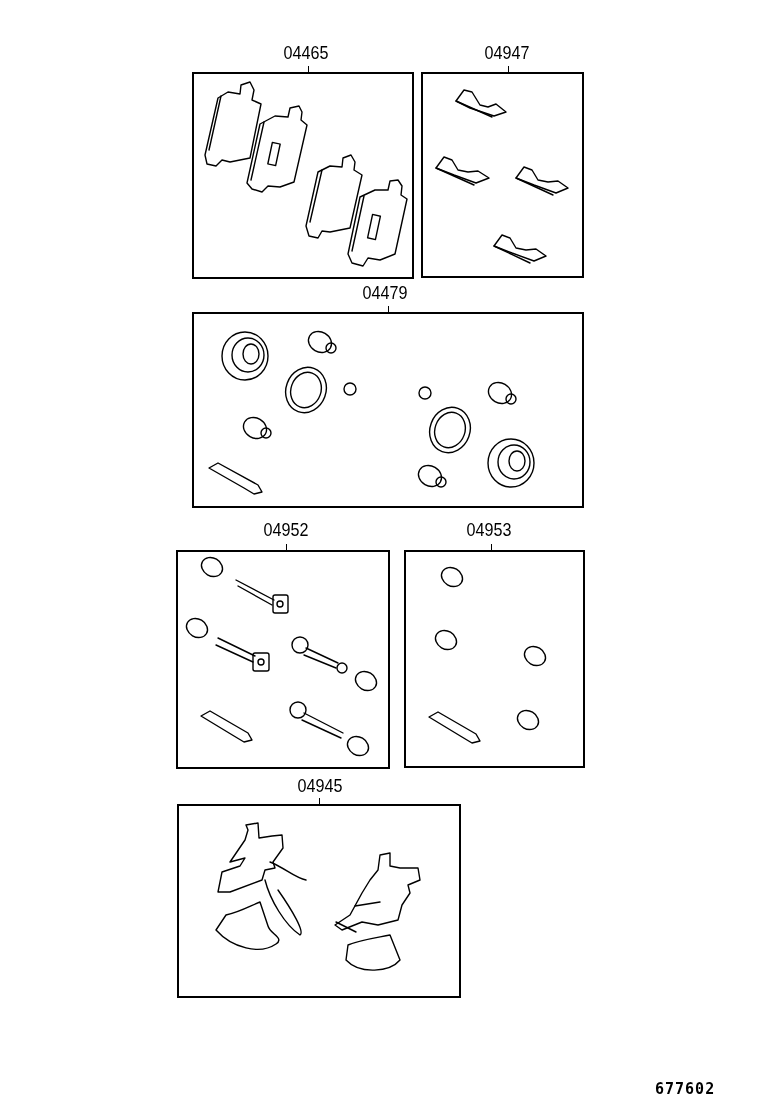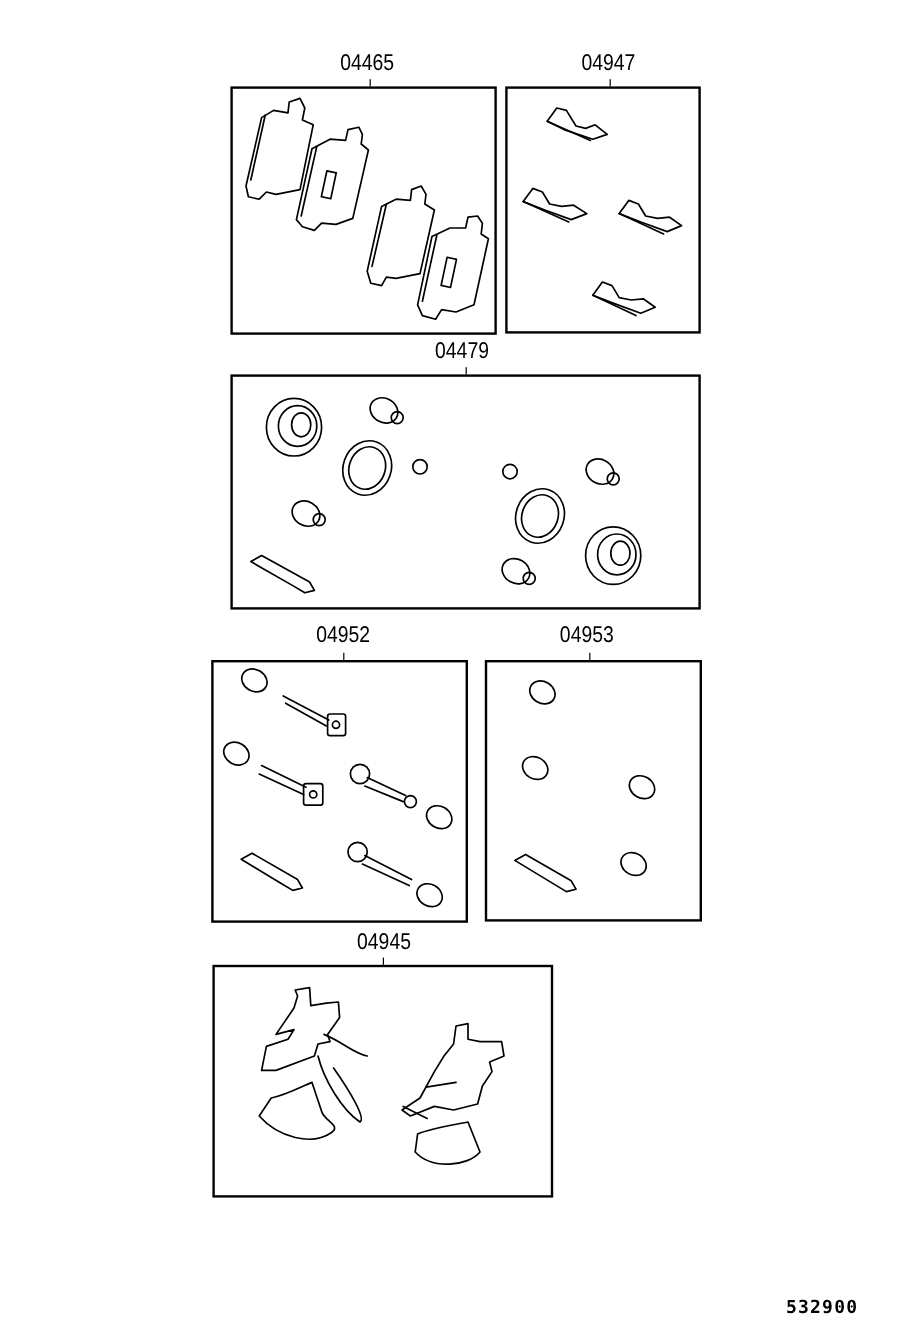--- a/index.html
+++ b/index.html
@@ -179,13 +179,13 @@
     <path d="M265,880 C270,900 285,925 300,935 C305,932 292,910 278,890"></path>
   </g>
   <g>
     <path d="M380,855 L390,853 L390,866 L400,868 L418,868 L420,880 L408,885 L410,893 L402,905 L398,920 L378,925 L362,922 L342,930 L335,925 L350,915 L362,893 L370,880 L378,870 Z"></path>
     <path d="M348,945 C360,940 375,938 390,935 L400,960 C390,972 360,975 346,960 Z"></path>
     <path d="M355,906 L380,902"></path>
     <path d="M336,922 L356,932"></path>
   </g>
 </svg>
 
-<div class="ref">532900</div>
+<div class="ref">677602</div>
 
 </body></html>

